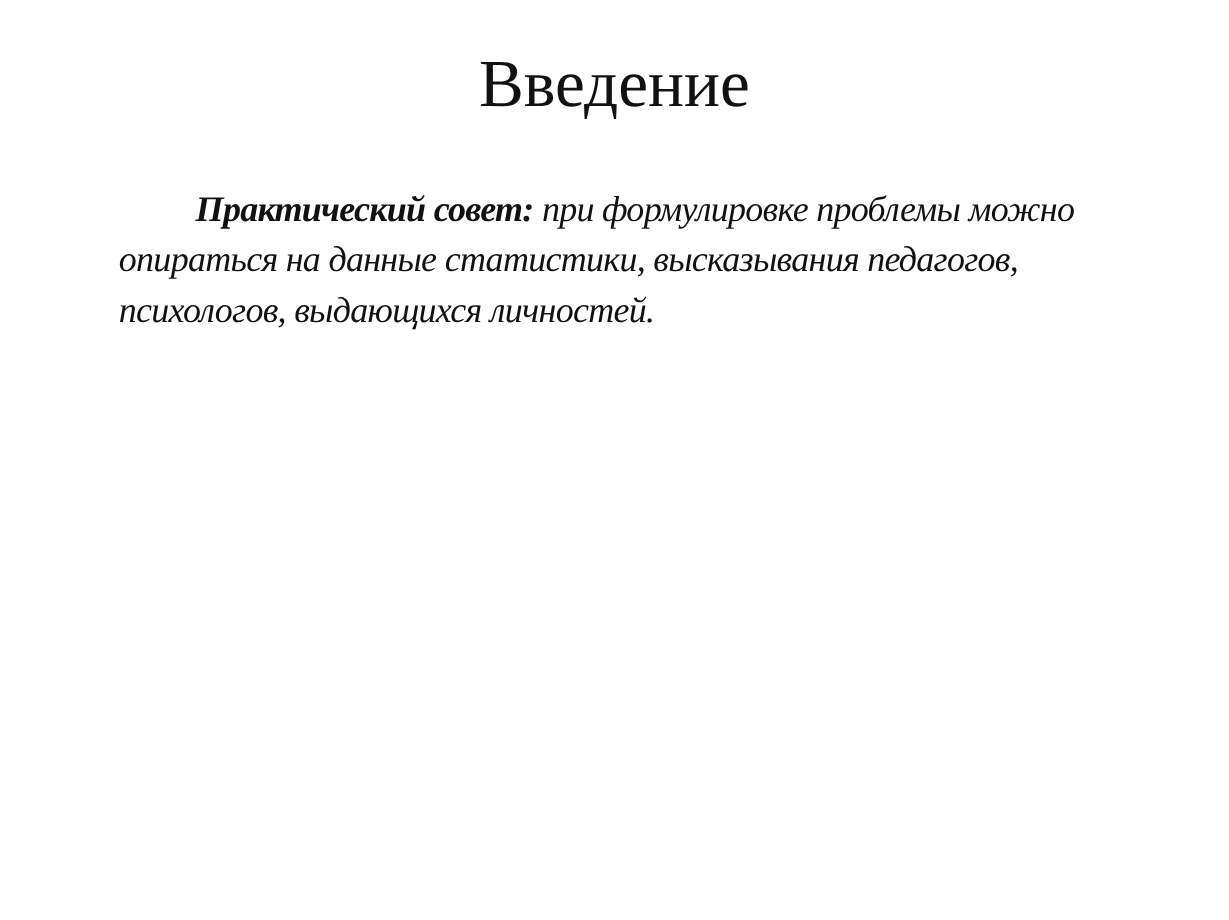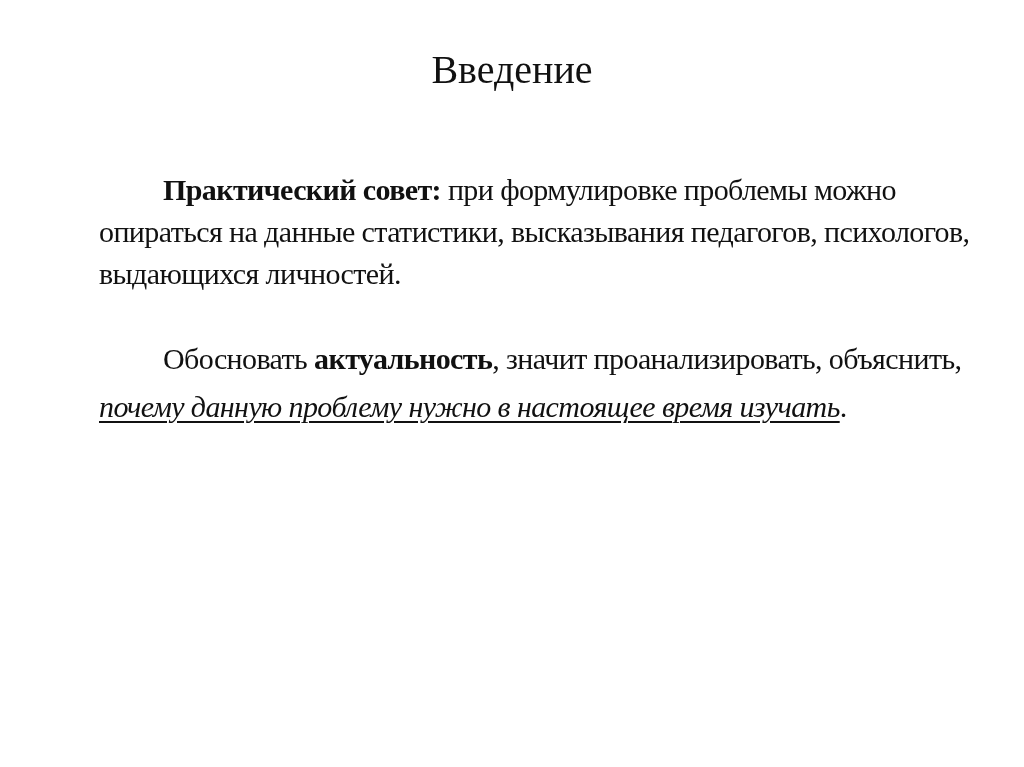--- a/index.html
+++ b/index.html
@@ -14,40 +14,40 @@
       overflow: hidden;
       font-family: "Liberation Serif", "DejaVu Serif", serif;
       color: #111111;
     }
     .slide-title {
       position: absolute;
       top: 30px;
       left: 0;
       width: 1024px;
       text-align: center;
-      font-size: 40px;
+      font-size: 56px;
       line-height: 80px;
       font-weight: normal;
       margin: 0;
     }
     .content {
       position: absolute;
       left: 99px;
       top: 150px;
       width: 880px;
       font-size: 30px;
       line-height: 42px;
       letter-spacing: -0.6px;
     }
     .para {
       margin: 0;
       text-indent: 64px;
     }
     .para-1 { }
-    .para-2 { margin-top: 19px; }
+    .para-2 { margin-top: 4px; font-style: italic; }
     .para-3 { margin-top: 40px; }
     b { font-weight: bold; }
     .em-u {
       font-style: italic;
       text-decoration: underline;
       text-underline-offset: 4px;
       text-decoration-thickness: 2px;
     }
     .para-3 {
       line-height: 48px;
@@ -55,14 +55,13 @@
   </style>
 </head>
 <body>
 
 <h1 class="slide-title">Введение</h1>
 
 <div class="content">
 
   <p class="para para-2"><b>Практический совет:</b><span> при формулировке проблемы можно опираться на данные статистики, высказывания педагогов, психологов, выдающихся личностей.</span></p>
 
-  <p class="para para-3"><span>Обосновать </span><b>актуальность</b><span>, значит проанализировать, объяснить, </span><span class="em-u">почему данную проблему нужно в настоящее время изучать</span><span>.</span></p>
 </div>
 
 </body></html>

